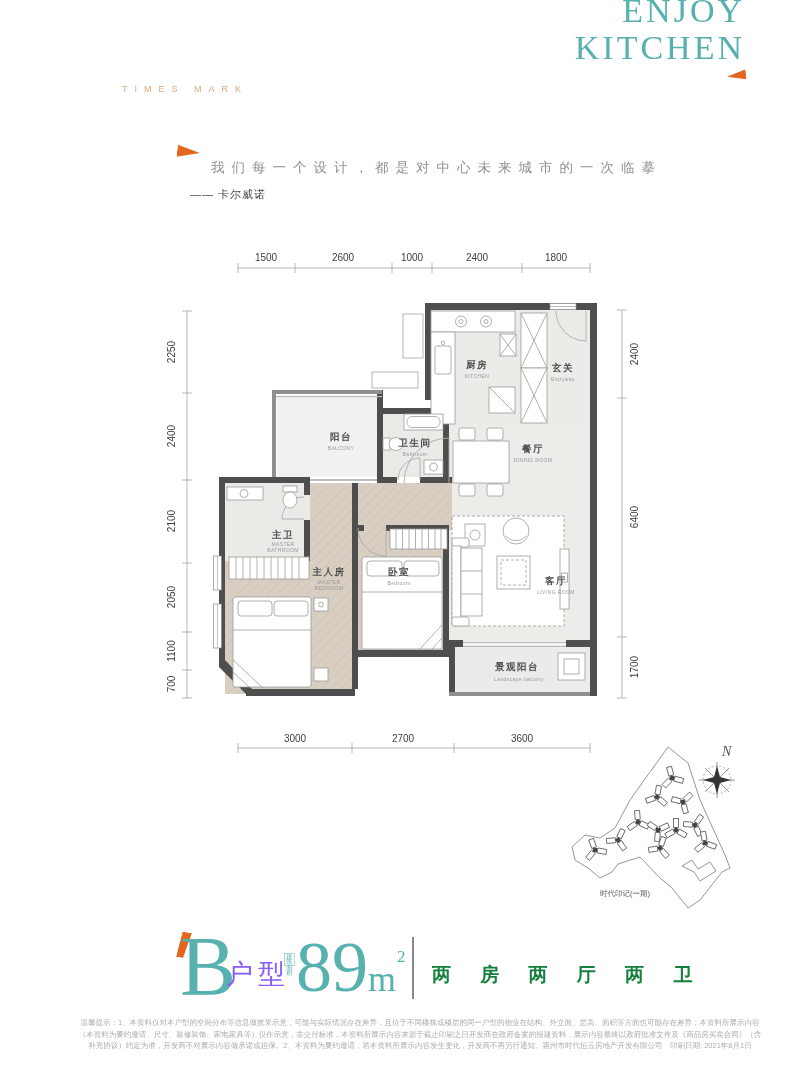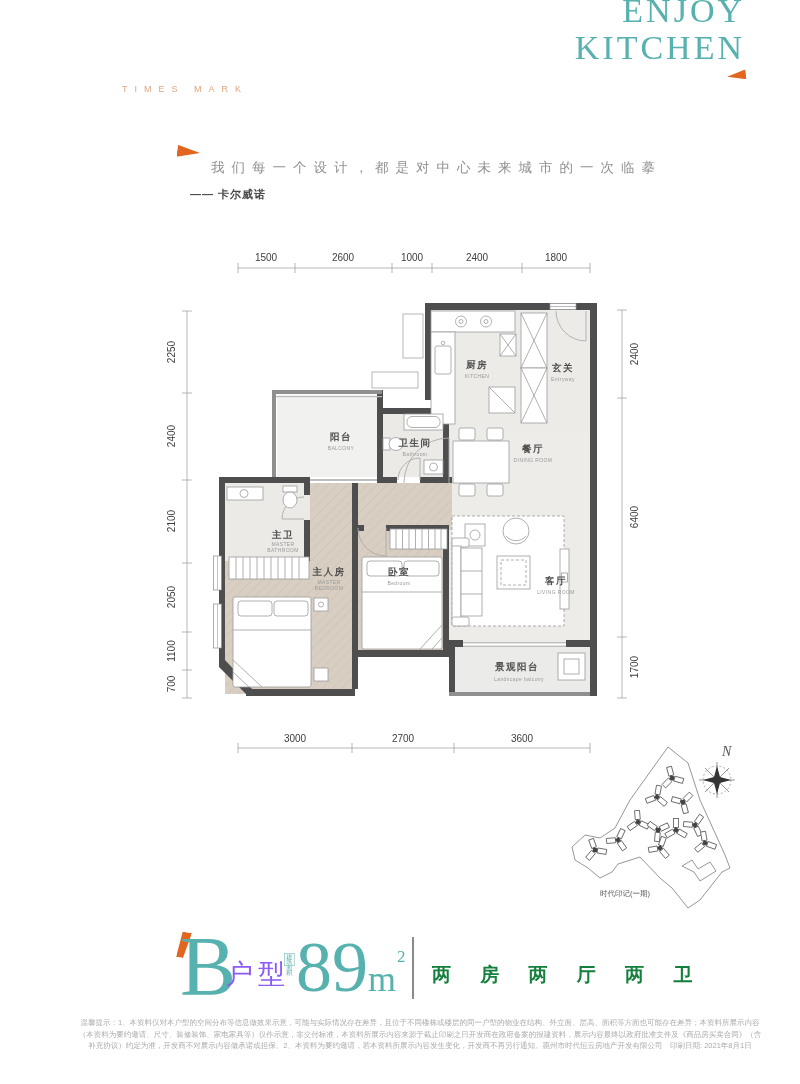--- a/index.html
+++ b/index.html
@@ -9,21 +9,21 @@
   
   #brand{left:122px;top:84px;font-size:9px;letter-spacing:7px;color:#dea57f;}
   #slogan-en{right:55px;top:-8px;text-align:right;font-family:"Liberation Serif","DejaVu Serif",serif;
              font-size:34px;line-height:37px;letter-spacing:3px;color:#57b1ae;}
   #enjoy-arrow{left:727px;top:70px;width:19px;height:10px;background:#e2661f;
                clip-path:polygon(0 62%,100% 0,100% 100%);transform:rotate(-4deg);}
   
   #quote-flag{left:177px;top:146px;width:23px;height:13px;background:#e2661f;
               clip-path:polygon(0 0,100% 45%,0 92%);transform:rotate(6deg);}
   #quote-text{left:192px;top:159px;font-size:13.5px;letter-spacing:7px;color:#909090;margin-left:19px;}
-  #quote-author{left:190px;top:187px;font-size:11px;letter-spacing:1px;color:#4a4a4a;font-weight:700;}
+  #quote-author{left:190px;top:187px;font-size:11px;letter-spacing:1px;color:#4a4a4a;font-weight:400;}
   
   #type-letter{left:180px;top:925px;font-family:"Liberation Serif","DejaVu Serif",serif;
                font-size:84px;line-height:1;color:#57b1ae;}
   #type-accent{left:178px;top:932px;width:12px;height:26px;background:#e2661f;
                clip-path:polygon(22% 0,100% 0,58% 100%,0 100%);transform:rotate(9deg);}
   #type-suffix{left:226px;top:956px;font-size:27px;letter-spacing:5px;color:#8b5cf6;}
   #area-badge{left:284px;top:953px;width:15px;height:19px;border:1px solid #7bbfbc;color:#57b1ae;
               font-size:10px;line-height:9px;text-align:center;transform:scale(.62);transform-origin:top left;white-space:pre-line;}
   #area-wrap{left:296px;top:908px;font-family:"Liberation Serif","DejaVu Serif",serif;
              font-size:72px;line-height:1;color:#57b1ae;margin-top:23px;}

